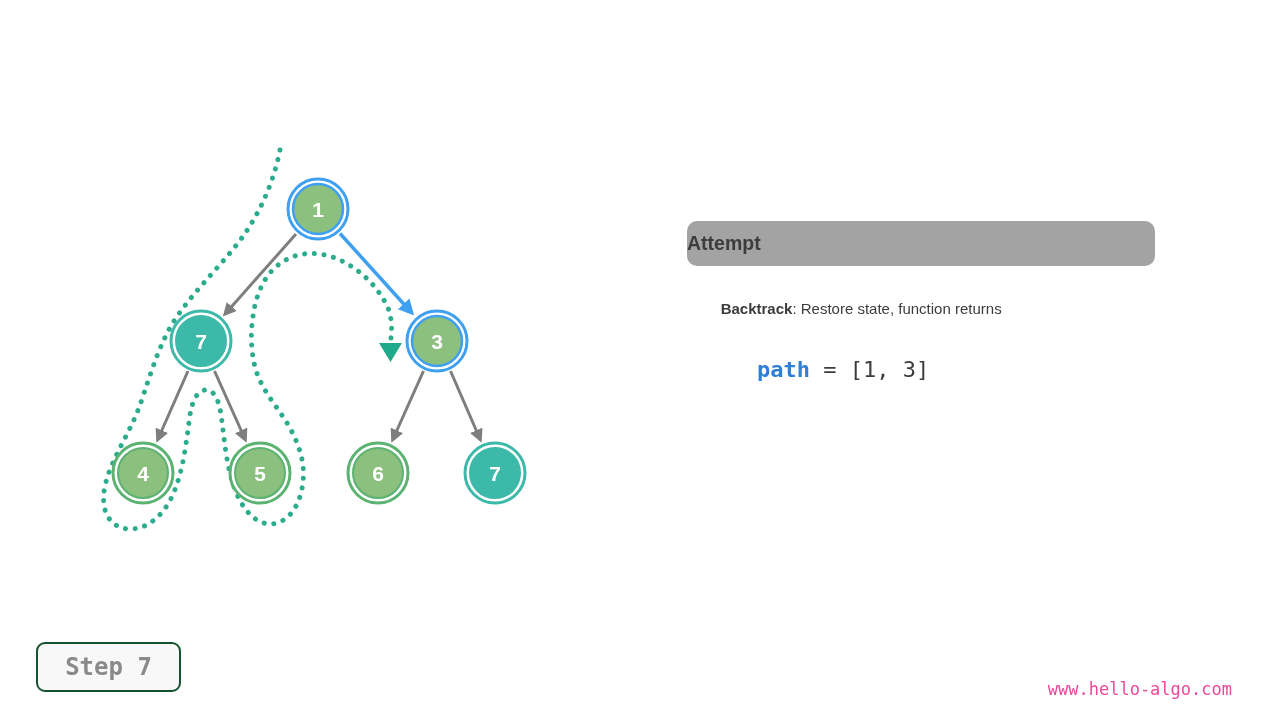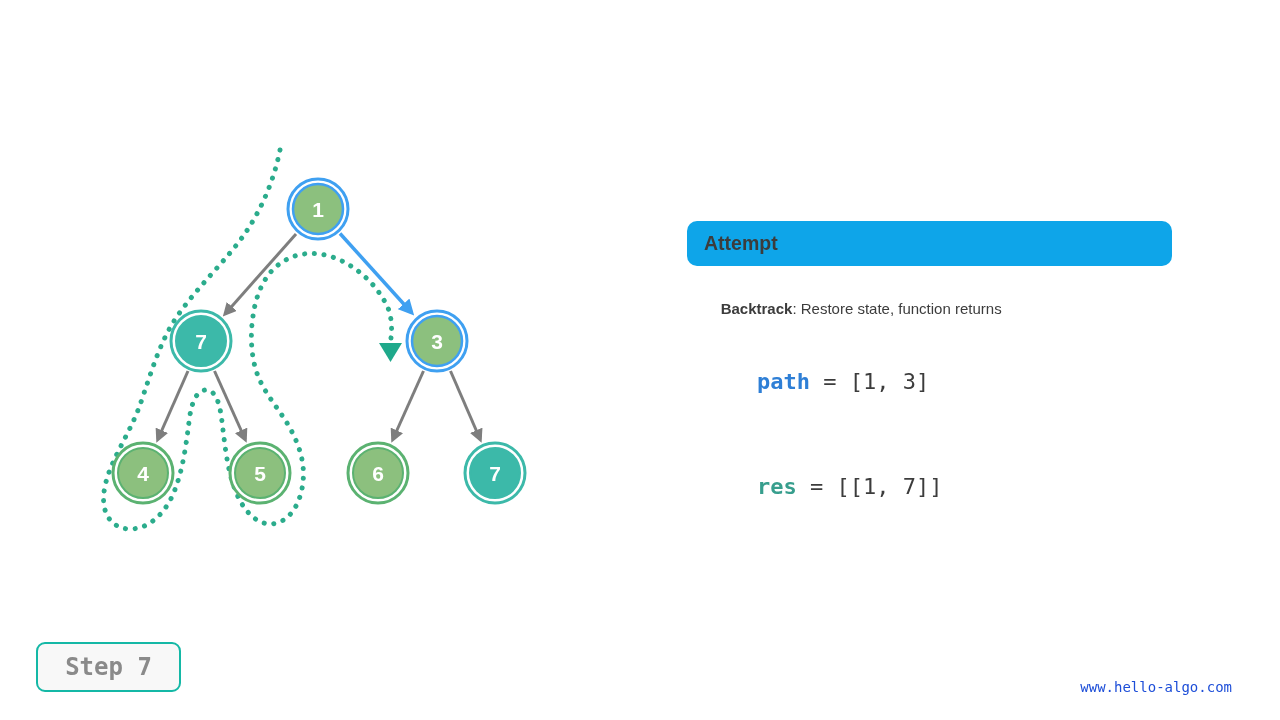--- a/index.html
+++ b/index.html
@@ -39,75 +39,74 @@
     stroke-linecap: round;
     stroke-dasharray: 0.1 9.6;
   }
   
   .attempt-box {
     position: absolute;
     left: 687px;
     top: 221px;
     width: 468px;
     height: 45px;
-    background: #0ea5e9;
+    background: #a3a3a3;
     border-radius: 10px;
     display: flex;
     align-items: center;
-    padding-left: 17px;
     font-size: 19.5px;
     color: #3C3C3C;
     white-space: pre;
   }
   .backtrack-line {
     position: absolute;
     left: 704px;
     top: 283px;
     font-size: 15px;
     color: #3C3C3C;
     white-space: pre;
   }
   .code-line {
     position: absolute;
     left: 704px;
     font-family: "DejaVu Sans Mono", monospace;
     font-size: 22px;
     color: #3C3C3C;
     white-space: pre;
   }
-  .code-line.path-line { top: 344px; }
+  .code-line.path-line { top: 332px; }
   .code-line.res-line { top: 449px; }
   .kw-path { color: #2E7FD6; font-weight: bold; }
   .kw-res { color: #379E8D; font-weight: bold; }
   
   .step-badge {
     position: absolute;
     left: 36px;
     top: 642px;
     width: 145px;
     height: 50px;
     box-sizing: border-box;
     background: #F8F8F8;
-    border: 2px solid #14b8a6;
+    border: 2px solid #14532d;
     border-radius: 9px;
     display: flex;
     align-items: center;
     justify-content: center;
     font-family: "DejaVu Sans Mono", monospace;
     font-size: 24px;
     font-weight: bold;
     color: #8A8A8A;
   }
   .watermark {
     position: absolute;
     right: 48px;
     top: 679px;
     font-family: "DejaVu Sans Mono", monospace;
-    font-size: 14px;
-    color: #1d4ed8;
+    font-size: 17px;
+    color: #ec4899;
   }
 </style>
 </head>
 <body>
 
 <div class="canvas">
 
   <svg class="diagram" width="1280" height="720" viewBox="0 0 1280 720">
     <defs>
       <marker id="arrow-gray" viewBox="0 0 10 10" refX="7" refY="5" markerWidth="4.5" markerHeight="4.5" orient="auto-start-reverse">
@@ -189,21 +188,18 @@
   </div>
 
   <div class="backtrack-line">
     <b>Backtrack</b><span>: Restore state, function returns</span>
   </div>
 
   <div class="code-line path-line">
     <span class="kw-path">path</span><span> = [1, 3]</span>
   </div>
 
-  <div class="code-line res-line">
-    <span class="kw-res">res</span><span> = [[1, 7]]</span>
-  </div>
 
   <div class="step-badge">Step 7</div>
 
   <div class="watermark">www.hello-algo.com</div>
 
 </div>
 
 </body></html>

